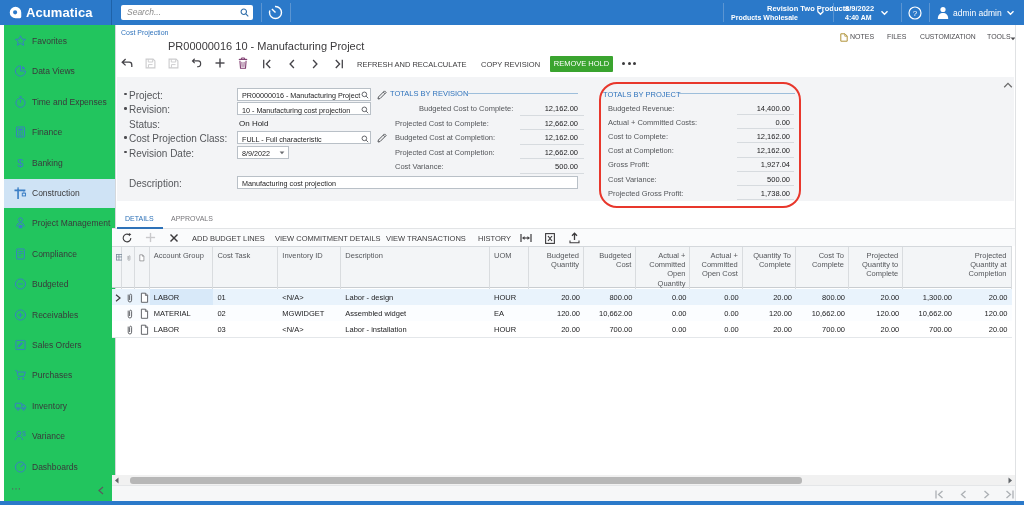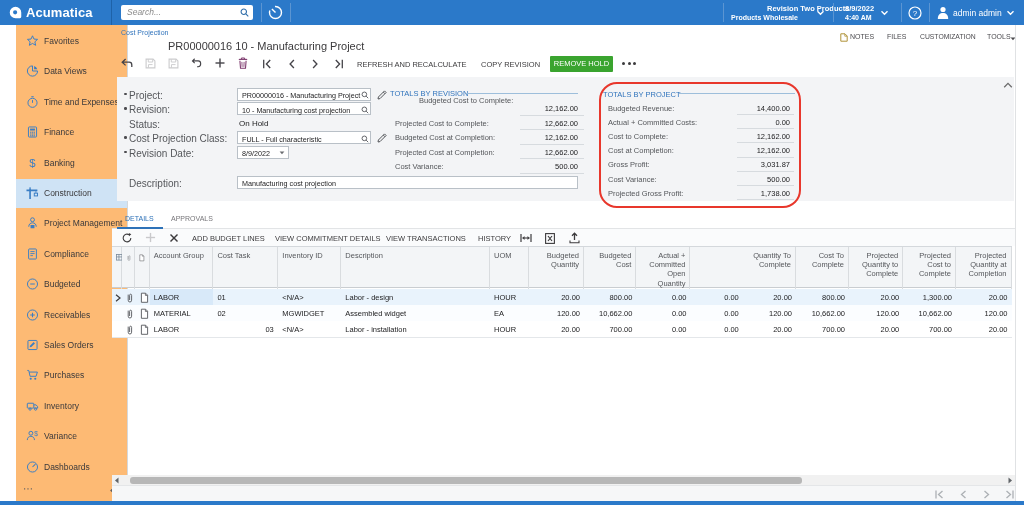--- a/index.html
+++ b/index.html
@@ -5,21 +5,21 @@
 body{position:relative;}
 
 #topbar{position:absolute;left:0;top:0;width:1024px;height:25px;background:#2b79c9;}
 #topbar .vdiv{position:absolute;top:3px;height:19px;width:1px;background:#5b95d2;}
 #logo{position:absolute;}
 #logotext{position:absolute;left:26px;top:5px;font-size:13px;font-weight:bold;color:#fff;letter-spacing:0.1px;}
 #searchbox{position:absolute;left:121px;top:5px;width:132px;height:15px;background:#fff;border-radius:2px;}
 #searchbox .ph{position:absolute;left:6px;top:2px;font-size:8.5px;font-style:italic;color:#8a8a8a;}
 .tb-txt{color:#fff;position:absolute;}
 
-#sidebar{position:absolute;left:16px;top:25px;width:112px;height:477px;background:#fdba74;border-right:1px solid #d4d8dc;}
+#sidebar{position:absolute;left:4px;top:25px;width:112px;height:477px;background:#22c55e;border-right:1px solid #d4d8dc;}
 .nav{position:absolute;left:0;width:111px;height:29px;}
 .nav .ic{position:absolute;left:10px;top:50%;transform:translateY(-50%);width:13px;height:13px;}
 .nav .lb{position:absolute;left:28px;top:50%;transform:translateY(-50%);font-size:8.5px;color:#3a393b;white-space:nowrap;}
 .nav.sel{background:#cfe3f5;}
 
 #crumb{position:absolute;left:121px;top:29px;font-size:7px;color:#3174bc;}
 #title{position:absolute;left:120px;top:40px;font-size:11px;color:#3b3a3c;margin-left:48px;}
 .toplink{position:absolute;top:33px;font-size:7px;color:#4b4a4e;white-space:nowrap;}
 
 .ticon{position:absolute;}
@@ -343,21 +343,21 @@
     <span class="tx">8/9/2022</span>
   </div>
 <svg style="position:absolute;left:279px;top:151.0px" width="6" height="4" viewBox="0 0 7 5">
     <path d="M0.5 0.5 L3.5 4 L6.5 0.5" fill="#6a6c70"></path>
   </svg>
 <div class="fbox" style="left:237px;top:175.5px;width:341px;">
     <span class="tx">Manufacturing cost projection</span>
   </div>
 <div class="sechead" style="left:390px;top:89.3px;">TOTALS BY REVISION</div>
 <div class="secline" style="left:466px;top:92.8px;width:112px;"></div>
-<div class="tlabel" style="left:395px;top:96px;padding-left:24px;">Budgeted Cost to Complete:</div>
+<div class="tlabel" style="left:395px;top:104.0px;padding-left:24px;">Budgeted Cost to Complete:</div>
 <div class="tval" style="left:478px;top:104.0px;width:100px;">12,162.00</div>
 <div class="tline" style="left:520px;top:114.5px;width:64px;"></div>
 <div class="tlabel" style="left:395px;top:118.5px;">Projected Cost to Complete:</div>
 <div class="tval" style="left:478px;top:118.5px;width:100px;">12,662.00</div>
 <div class="tline" style="left:520px;top:129.0px;width:64px;"></div>
 <div class="tlabel" style="left:395px;top:133.0px;">Budgeted Cost at Completion:</div>
 <div class="tval" style="left:478px;top:133.0px;width:100px;">12,162.00</div>
 <div class="tline" style="left:520px;top:143.5px;width:64px;"></div>
 <div class="tlabel" style="left:395px;top:147.5px;">Projected Cost at Completion:</div>
 <div class="tval" style="left:478px;top:147.5px;width:100px;">12,662.00</div>
@@ -373,21 +373,21 @@
 <div class="tlabel" style="left:608px;top:117.7px;">Actual + Committed Costs:</div>
 <div class="tval" style="left:700px;top:117.7px;width:90px;">0.00</div>
 <div class="tline" style="left:737px;top:128.2px;width:57px;"></div>
 <div class="tlabel" style="left:608px;top:131.9px;">Cost to Complete:</div>
 <div class="tval" style="left:700px;top:131.9px;width:90px;">12,162.00</div>
 <div class="tline" style="left:737px;top:142.4px;width:57px;"></div>
 <div class="tlabel" style="left:608px;top:146.1px;">Cost at Completion:</div>
 <div class="tval" style="left:700px;top:146.1px;width:90px;">12,162.00</div>
 <div class="tline" style="left:737px;top:156.6px;width:57px;"></div>
 <div class="tlabel" style="left:608px;top:160.3px;">Gross Profit:</div>
-<div class="tval" style="left:700px;top:160.3px;width:90px;">3,031.87</div>
+<div class="tval" style="left:700px;top:160.3px;width:90px;">1,927.04</div>
 <div class="tline" style="left:737px;top:170.8px;width:57px;"></div>
 <div class="tlabel" style="left:608px;top:174.5px;">Cost Variance:</div>
 <div class="tval" style="left:700px;top:174.5px;width:90px;">500.00</div>
 <div class="tline" style="left:737px;top:185.0px;width:57px;"></div>
 <div class="tlabel" style="left:608px;top:188.7px;text-align:right;">Projected Gross Profit:</div>
 <div class="tval" style="left:700px;top:188.7px;width:90px;">1,738.00</div>
 <div class="tline" style="left:737px;top:199.2px;width:57px;"></div>
 <div id="redring"></div>
 <svg style="position:absolute;left:1003px;top:82px" width="10" height="7" viewBox="0 0 10 7">
     <path d="M1.2 5.2 L5 1.4 L8.8 5.2" fill="none" stroke="#6b6b6b" stroke-width="1.3"></path>
@@ -439,24 +439,24 @@
 <div class="hcell" style="left:9.8px;width:13.4px;"></div>
 <div class="hcell" style="left:23.2px;width:14.6px;"></div>
 <div class="hcell" style="left:37.8px;width:63.6px;">Account Group</div>
 <div class="hcell" style="left:101.4px;width:64.9px;">Cost Task</div>
 <div class="hcell" style="left:166.3px;width:63.0px;">Inventory ID</div>
 <div class="hcell" style="left:229.3px;width:148.7px;">Description</div>
 <div class="hcell" style="left:378.0px;width:39.3px;">UOM</div>
 <div class="hcell r" style="left:417.3px;width:54.7px;">Budgeted Quantity</div>
 <div class="hcell r" style="left:472.0px;width:52.4px;">Budgeted Cost</div>
 <div class="hcell r" style="left:524.4px;width:54.1px;">Actual + Committed Open Quantity</div>
+<div class="hcell r" style="left:578.5px;width:52.3px;">Actual + Committed Open Cost</div>
 <div class="hcell r" style="left:630.8px;width:53.2px;">Quantity To Complete</div>
 <div class="hcell r" style="left:684.0px;width:53.0px;">Cost To Complete</div>
 <div class="hcell r" style="left:737.0px;width:54.3px;">Projected Quantity to Complete</div>
-<div class="hcell r" style="left:791.3px;width:52.7px;">Projected Cost to Complete</div>
 <div class="hcell r" style="left:844.0px;width:55.5px;">Projected Quantity at Completion</div>
 <svg style="position:absolute;left:3.5px;top:7px" width="6.5" height="6.5" viewBox="0 0 8 8">
         <rect x="0.5" y="0.5" width="7" height="7" fill="none" stroke="#7b8b9b" stroke-width="1"></rect>
         <line x1="0.5" y1="3.6" x2="7.5" y2="3.6" stroke="#7b8b9b" stroke-width="1"></line>
         <line x1="3.6" y1="0.5" x2="3.6" y2="7.5" stroke="#7b8b9b" stroke-width="1"></line>
       </svg>
 <svg style="position:absolute;left:14.3px;top:7.2px" width="6" height="8" viewBox="0 0 10 12">
         <path d="M3.2 2.6 L3.2 8.2 Q3.2 10 4.9 10 Q6.6 10 6.6 8.2 L6.6 3.4 Q6.6 2.2 5.6 2.2 Q4.6 2.2 4.6 3.4 L4.6 8" fill="none" stroke="#8a8c90" stroke-width="0.9"></path>
       </svg>
 <svg style="position:absolute;left:25.6px;top:6.7px" width="7" height="8" viewBox="0 0 10 12">
@@ -517,21 +517,21 @@
 <div class="rowline" style="top:75.0px;"></div>
 <div class="grow" style="top:75.0px;background:#ffffff;">
 <svg style="position:absolute;left:12.5px;top:2.5px" width="10" height="12" viewBox="0 0 10 12">
         <path d="M3.2 2.6 L3.2 8.2 Q3.2 10 4.9 10 Q6.6 10 6.6 8.2 L6.6 3.4 Q6.6 2.2 5.6 2.2 Q4.6 2.2 4.6 3.4 L4.6 8" fill="none" stroke="#55575b" stroke-width="0.9"></path>
       </svg>
 <svg style="position:absolute;left:26.5px;top:2.5px" width="10" height="12" viewBox="0 0 10 12">
         <path d="M2.4 1.2 L6.6 1.2 L8.6 3.2 L8.6 10.3 L2.4 10.3 Z" fill="#fff" stroke="#55575b" stroke-width="0.9"></path>
         <path d="M6.4 1.4 L6.4 3.4 L8.4 3.4" fill="none" stroke="#55575b" stroke-width="0.8"></path>
       </svg>
 <div class="gcell" style="left:37.8px;width:63.6px;">LABOR</div>
-<div class="gcell" style="left:101.4px;width:64.9px;margin-left:48px;">03</div>
+<div class="gcell" style="left:101.4px;width:64.9px;">03</div>
 <div class="gcell" style="left:166.3px;width:63.0px;">&lt;N/A&gt;</div>
 <div class="gcell" style="left:229.3px;width:148.7px;">Labor - installation</div>
 <div class="gcell" style="left:378.0px;width:39.3px;">HOUR</div>
 <div class="gcell r" style="left:417.3px;width:54.7px;">20.00</div>
 <div class="gcell r" style="left:472.0px;width:52.4px;">700.00</div>
 <div class="gcell r" style="left:524.4px;width:54.1px;">0.00</div>
 <div class="gcell r" style="left:578.5px;width:52.3px;">0.00</div>
 <div class="gcell r" style="left:630.8px;width:53.2px;">20.00</div>
 <div class="gcell r" style="left:684.0px;width:53.0px;">700.00</div>
 <div class="gcell r" style="left:737.0px;width:54.3px;">20.00</div>

